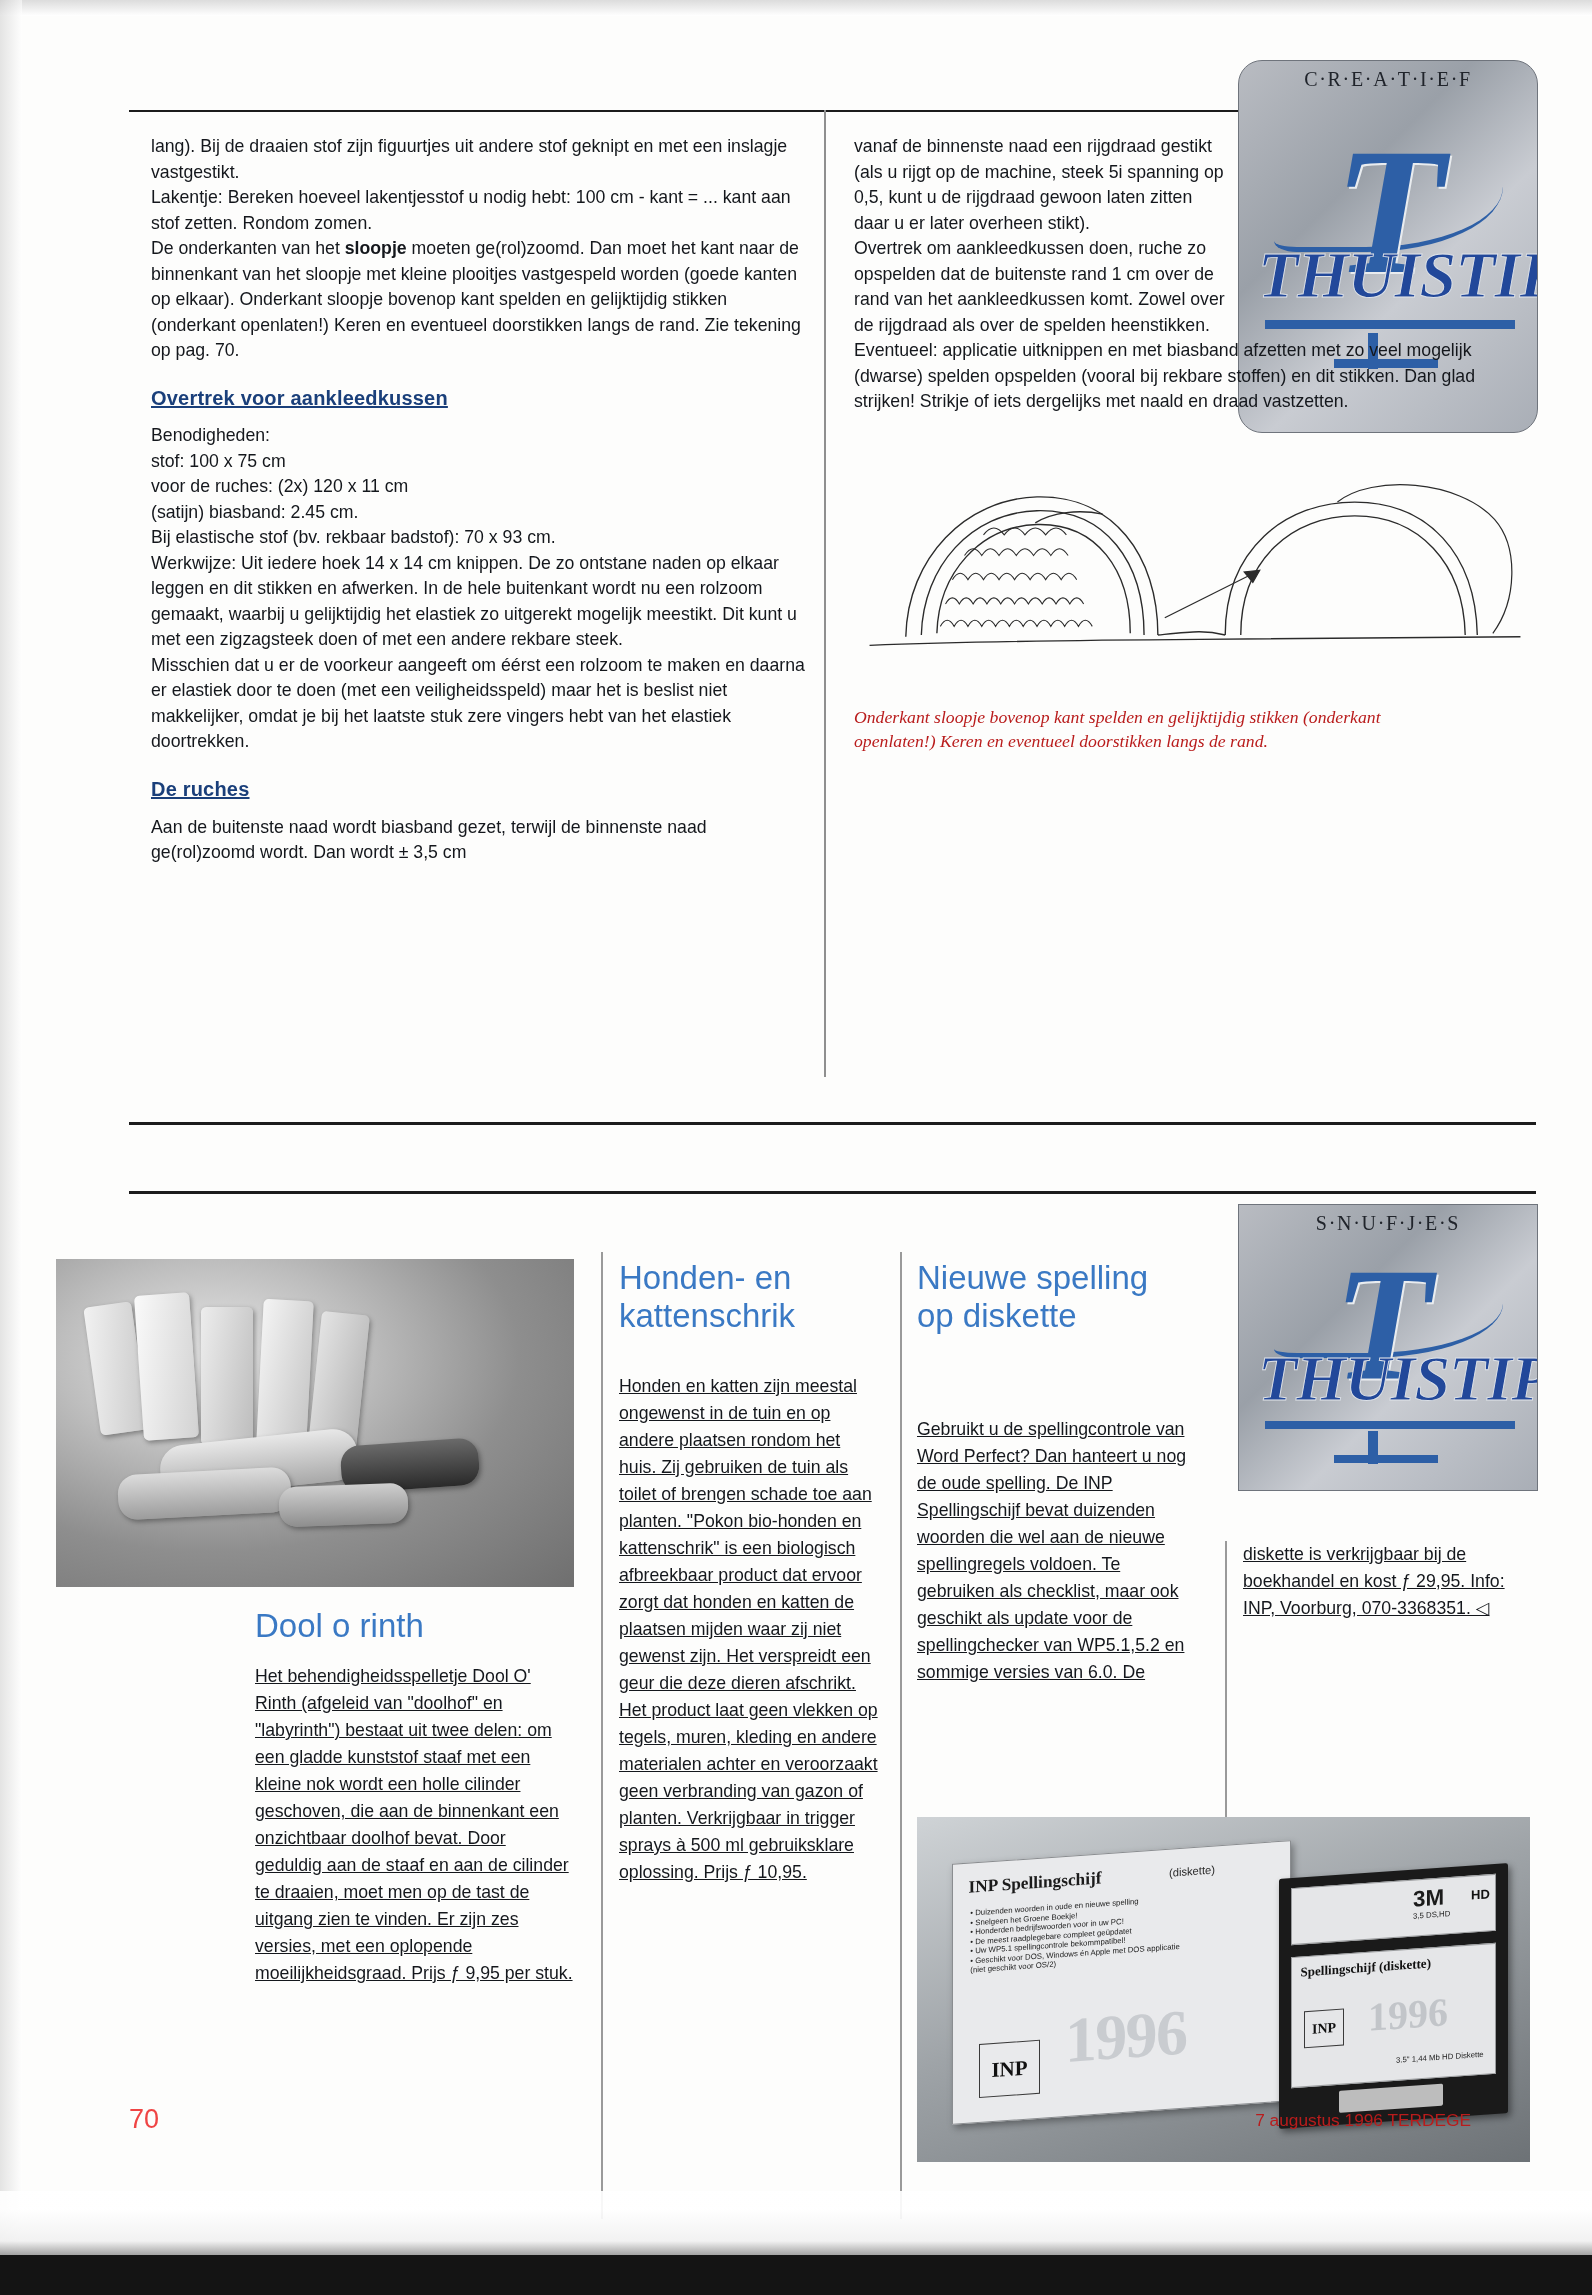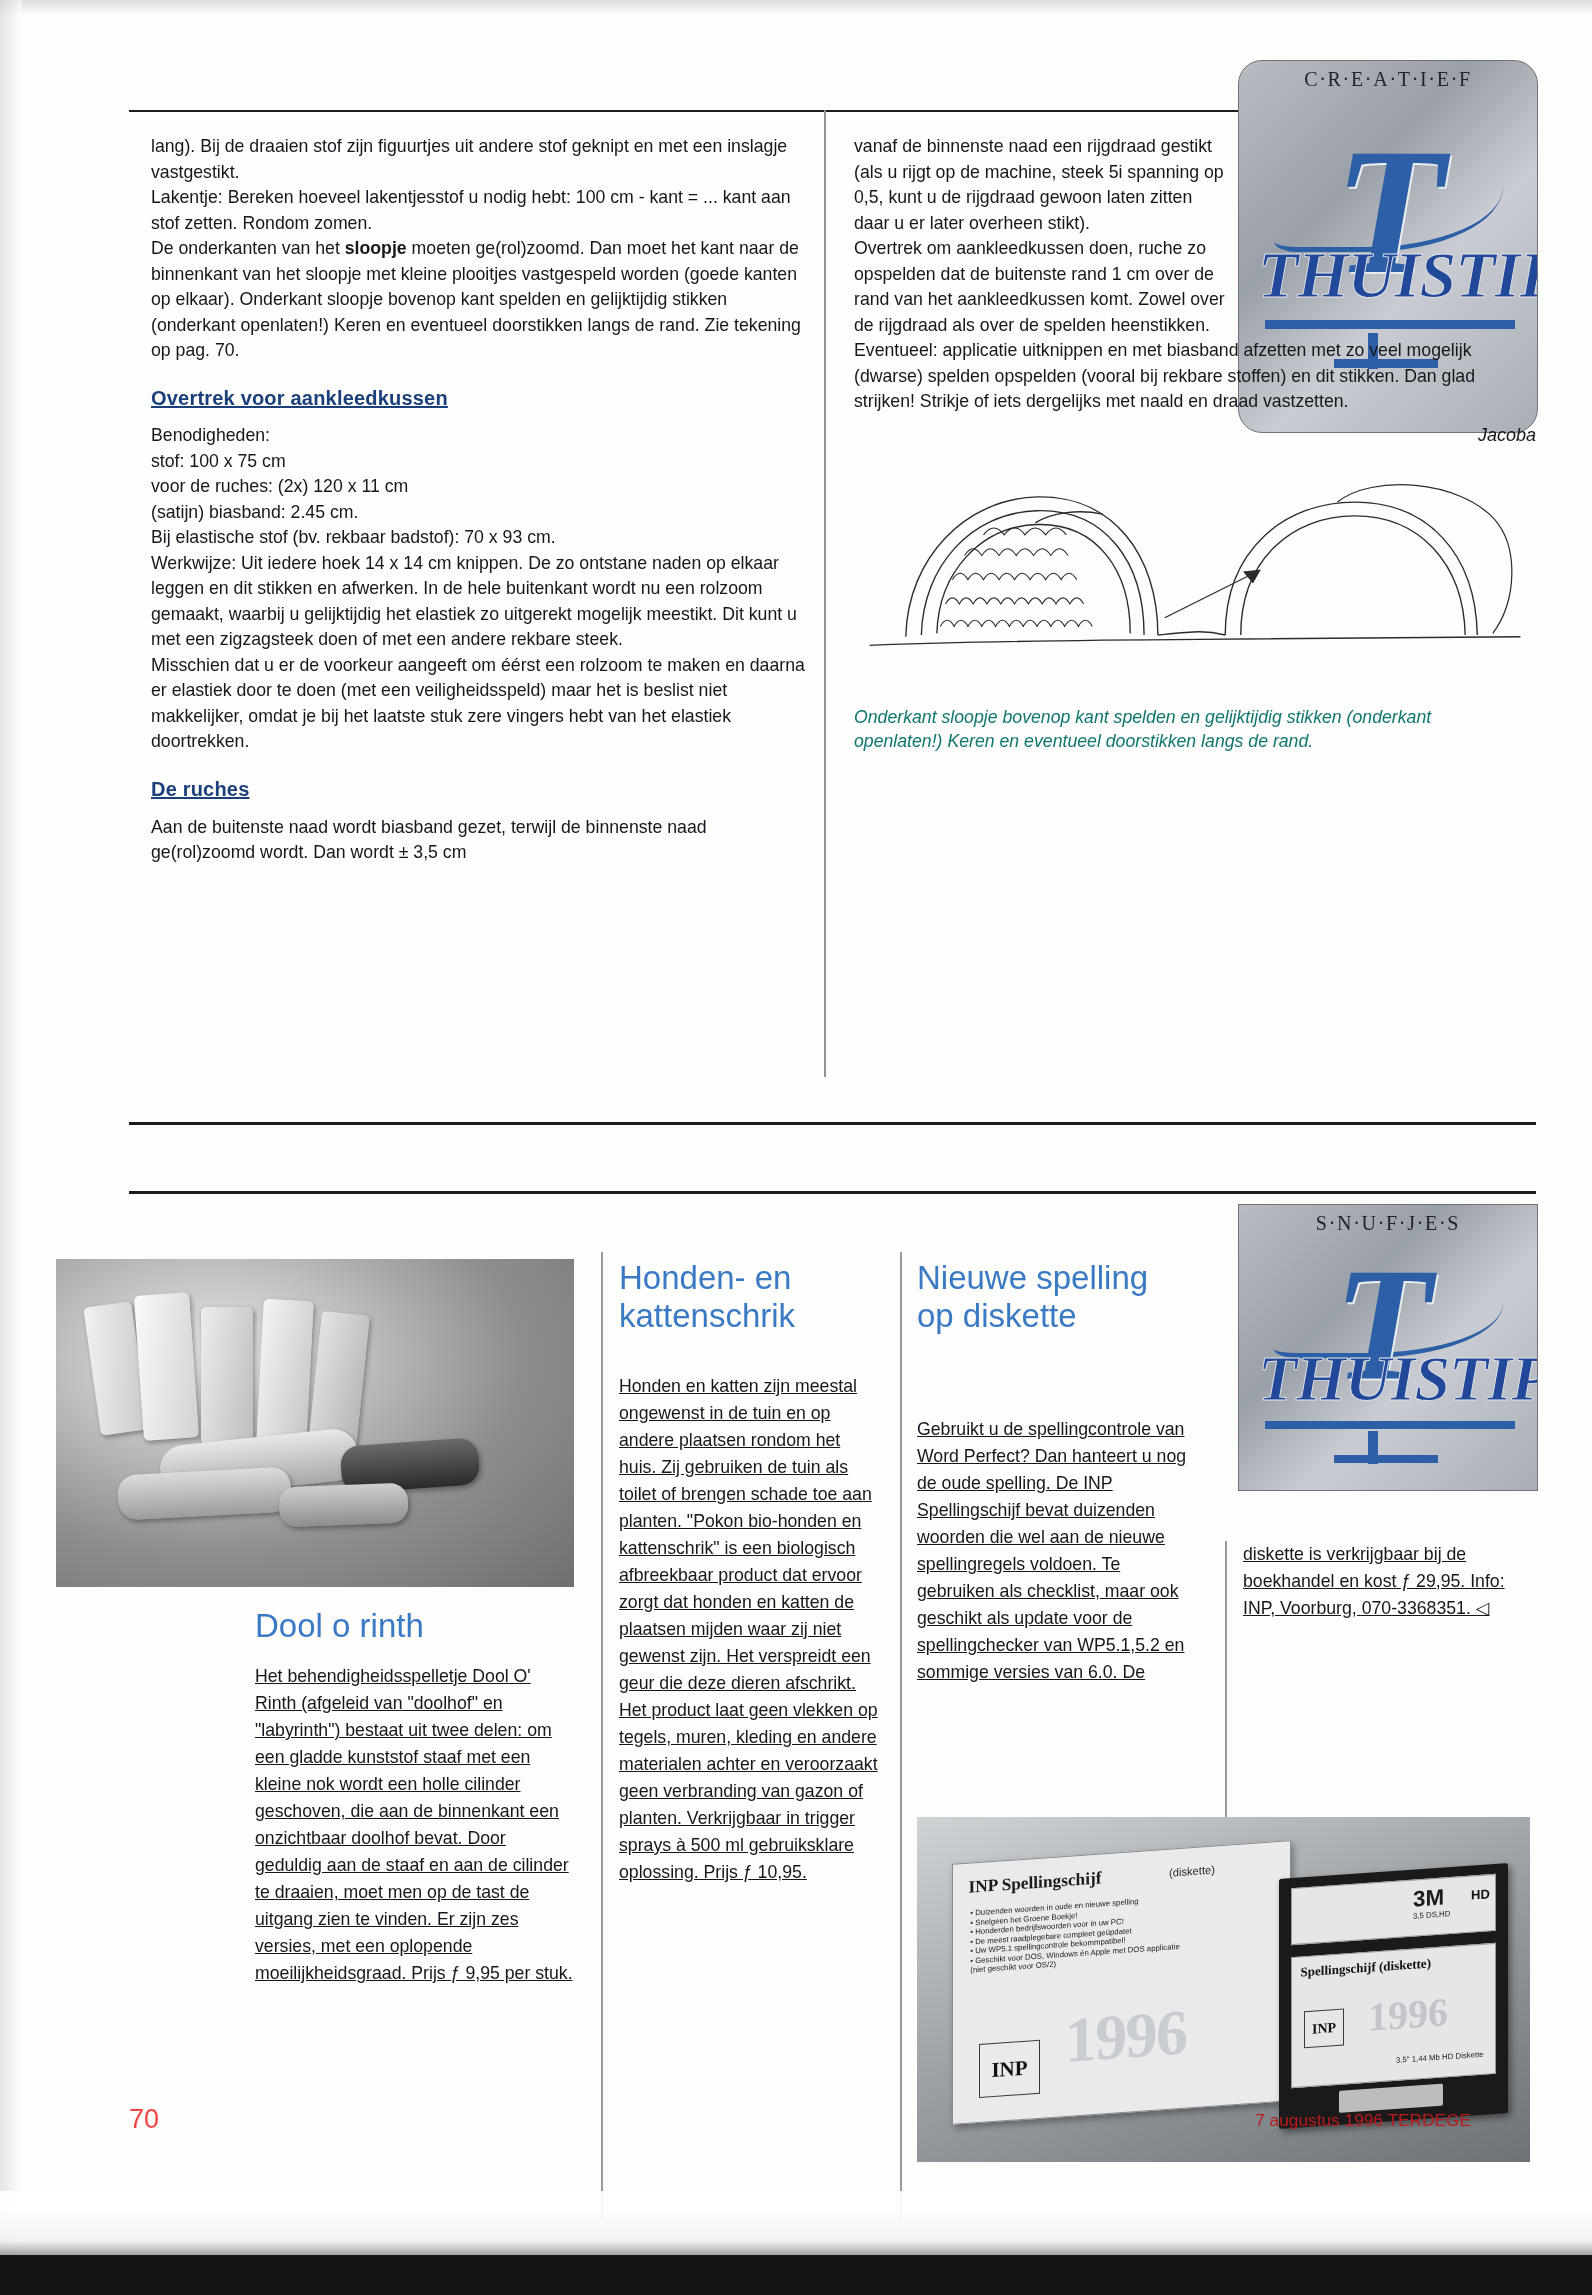--- a/index.html
+++ b/index.html
@@ -95,22 +95,23 @@
     font-style: italic;
     font-size: 18px;
     color: #14171c;
     margin-top: 8.6px;
   }
 
   .caption {
     font-style: italic;
     font-size: 17.7px;
     line-height: 24px;
-    color: #0f766e;
+    color: #b91c1c;
     margin-top: 10.4px;
+    font-family: Liberation Serif, serif;
   }
 
   
   .vdiv {
     position: absolute;
     width: 1.7px;
     background: #8f8f8f;
   }
 
   
@@ -273,21 +274,20 @@
     <p>Aan de buitenste naad wordt biasband gezet, terwijl de binnenste naad ge(rol)zoomd wordt. Dan wordt ± 3,5 cm</p>
   </div>
 
   <div id="top-right-col">
     <div class="col-text narrow">
       <p style="white-space:pre-wrap;">vanaf de binnenste naad een rijgdraad gestikt (als u rijgt op de machine, steek 5i spanning op 0,5, kunt u de rijgdraad gewoon laten zitten daar u er later overheen stikt).
 Overtrek om aankleedkussen doen, ruche zo opspelden dat de buitenste rand 1 cm over de rand van het aankleedkussen komt. Zowel over de rijgdraad als over de spelden heenstikken.</p>
     </div>
     <div class="col-text" style="width:682px; margin-top:0;">
       <p>Eventueel: applicatie uitknippen en met biasband afzetten met zo veel mogelijk (dwarse) spelden opspelden (vooral bij rekbare stoffen) en dit stikken. Dan glad strijken! Strikje of iets dergelijks met naald en draad vastzetten.</p>
-      <div class="byline">Jacoba</div>
     </div>
 
     <div class="sketch" style="left:0px; top:285px; width:682px; height:268px;">
       <svg width="682" height="268" viewBox="0 0 790 310">
         <g fill="none" stroke="#2b2b2b" stroke-width="1.6">
           <path d="M18 262 C 120 258, 250 256, 400 255 C 530 254, 660 254, 772 252"></path>
           <path d="M60 252 C 62 160, 130 92, 212 90 C 300 88, 352 158, 352 250"></path>
           <path d="M78 250 C 80 170, 136 108, 212 106 C 292 104, 336 166, 336 250"></path>
           <path d="M96 248 C 98 178, 146 124, 212 122 C 282 120, 320 176, 320 248"></path>
           <path d="M430 250 C 430 150, 500 96, 580 96 C 665 96, 720 156, 722 250"></path>

